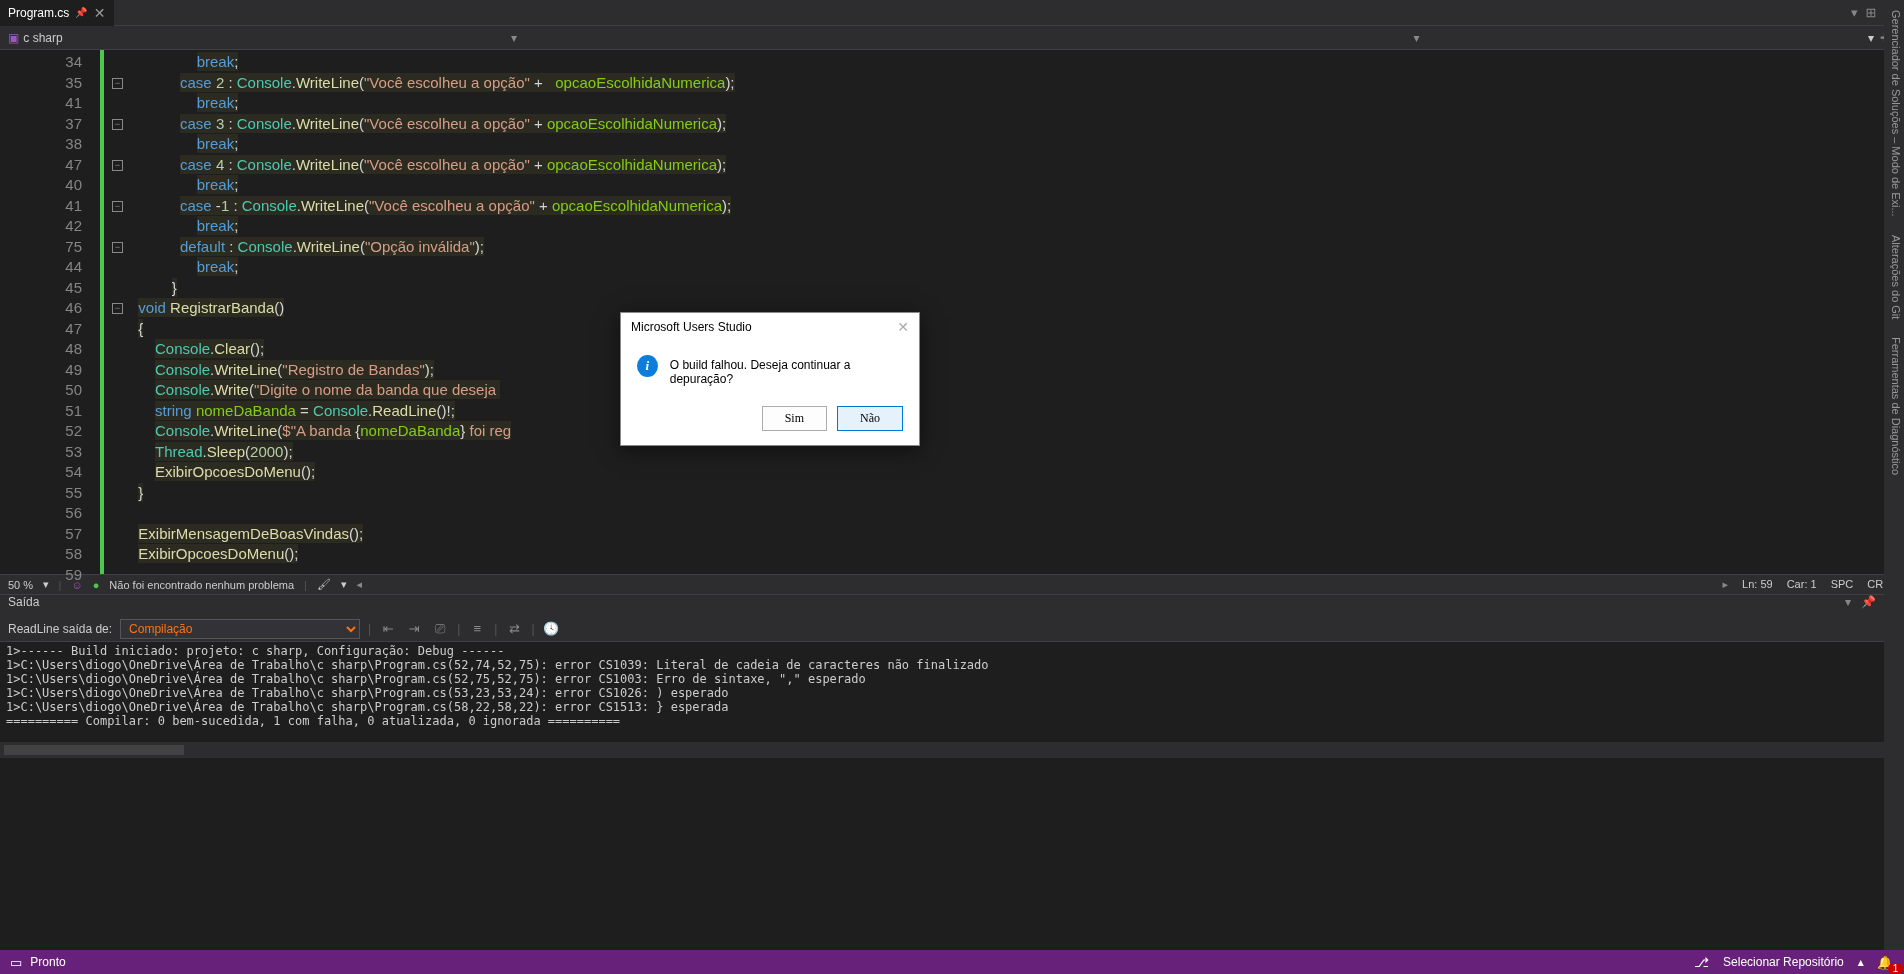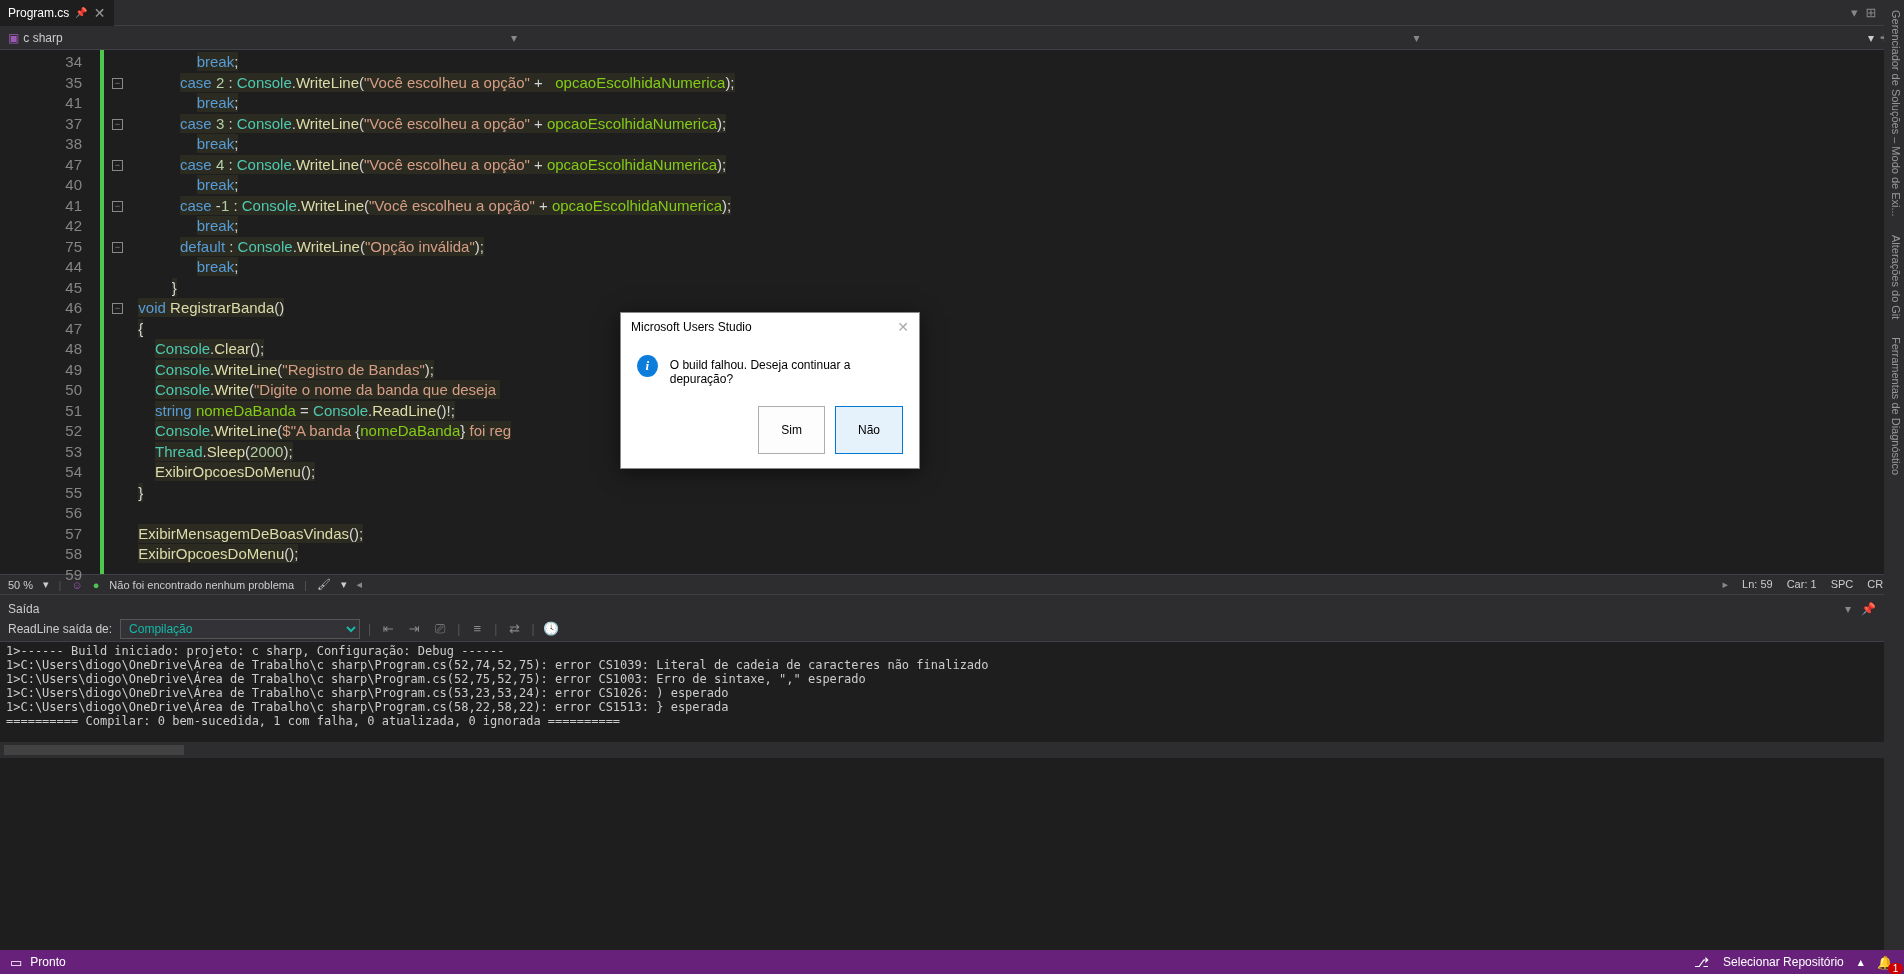--- a/index.html
+++ b/index.html
@@ -27,40 +27,40 @@
 .method { color: #dcdcaa; }
 .str { color: #d69d85; }
 .num { color: #b5cea8; }
 .var { color: #84cc16; }
 .pun { color: #d4d4d4; }
 .right-panel { position: absolute; right: 0; top: 0; bottom: 0; width: 20px; background: #2d2d30; writing-mode: vertical-rl; text-orientation: mixed; color: #999; font-size: 11px; padding: 6px 2px; display: flex; gap: 10px; }
 .status-mini { height: 20px; background: #2d2d30; display: flex; align-items: center; padding: 0 8px; font-size: 11px; color: #ccc; border-top: 1px solid #3f3f46; justify-content: space-between; }
 .sm-left { display: flex; align-items: center; gap: 10px; }
 .sm-ok { color: #4ec74e; }
 .sm-right { display: flex; gap: 14px; }
-.output-header { height: 22px; background: #2d2d30; display: flex; align-items: flex-end; padding: 0 8px; font-size: 12px; color: #ccc; border-top: 1px solid #3f3f46; justify-content: space-between; }
+.output-header { height: 22px; background: #2d2d30; display: flex; align-items: flex-start; padding: 0 8px; font-size: 12px; color: #ccc; border-top: 1px solid #3f3f46; justify-content: space-between; }
 .output-header .ctrls { display: flex; gap: 10px; color: #888; }
 .output-toolbar { height: 26px; background: #2d2d30; display: flex; align-items: center; padding: 0 8px; gap: 8px; font-size: 12px; border-bottom: 1px solid #3f3f46; }
-.output-toolbar select { background: #333337; color: #14b8a6; border: 1px solid #555; padding: 1px 4px; font-size: 12px; width: 240px; }
+.output-toolbar select { background: #333337; color: #f97316; border: 1px solid #555; padding: 1px 4px; font-size: 12px; width: 240px; }
 .output-toolbar .tb-ico { color: #888; width: 18px; text-align: center; font-size: 13px; }
 .output-body { height: 100px; background: #1e1e1e; font-family: Consolas, monospace; font-size: 12px; line-height: 14px; color: #ccc; padding: 2px 6px; white-space: pre; overflow: hidden; }
 .output-scroll { height: 16px; background: #2d2d30; position: relative; }
 .output-scroll .hthumb { position: absolute; left: 4px; top: 3px; height: 10px; width: 180px; background: #424242; }
 .bottom-status { position: absolute; bottom: 0; left: 0; right: 0; height: 24px; background: #68217a; display: flex; align-items: center; padding: 0 10px; font-size: 12px; color: #fff; justify-content: space-between; }
 .bs-left { display: flex; align-items: center; gap: 8px; }
 .bs-right { display: flex; align-items: center; gap: 14px; }
 .bs-ico { font-size: 13px; }
 .badge-red { background: #c00; color: #fff; border-radius: 8px; padding: 0 5px; font-size: 10px; }
 .dialog-overlay { position: absolute; left: 620px; top: 312px; width: 300px; background: #fff; border: 1px solid #888; box-shadow: 0 4px 20px rgba(0,0,0,0.5); color: #000; font-size: 12px; }
 .dlg-title { padding: 6px 10px; font-size: 12px; display: flex; justify-content: space-between; align-items: center; }
 .dlg-close { color: #aaa; font-size: 14px; }
 .dlg-body { display: flex; padding: 14px 16px 10px 16px; gap: 12px; align-items: flex-start; }
 .dlg-info-icon { width: 22px; height: 22px; border-radius: 50%; background: #0d7ddb; color: #fff; display: flex; align-items: center; justify-content: center; font-weight: bold; font-size: 13px; font-style: italic; font-family: Georgia, serif; }
 .dlg-buttons { display: flex; justify-content: flex-end; gap: 10px; padding: 10px 16px 14px 16px; }
-.dlg-btn { padding: 16px 22px; background: #fdfdfd; border: 1px solid #adadad; font-size: 12px; cursor: pointer; }
+.dlg-btn { padding: 4px 22px; background: #fdfdfd; border: 1px solid #adadad; font-size: 12px; cursor: pointer; font-family: Liberation Serif, serif; }
 .dlg-btn.focus { border: 1.5px solid #0078d4; background: #e5f1fb; }
 .sep { color: #555; }
 </style>
 </head>
 <body>
 
 <div class="tab-bar">
   <div class="tab">
     <span>Program.cs</span>
     <span class="tab-pin">📌</span>

